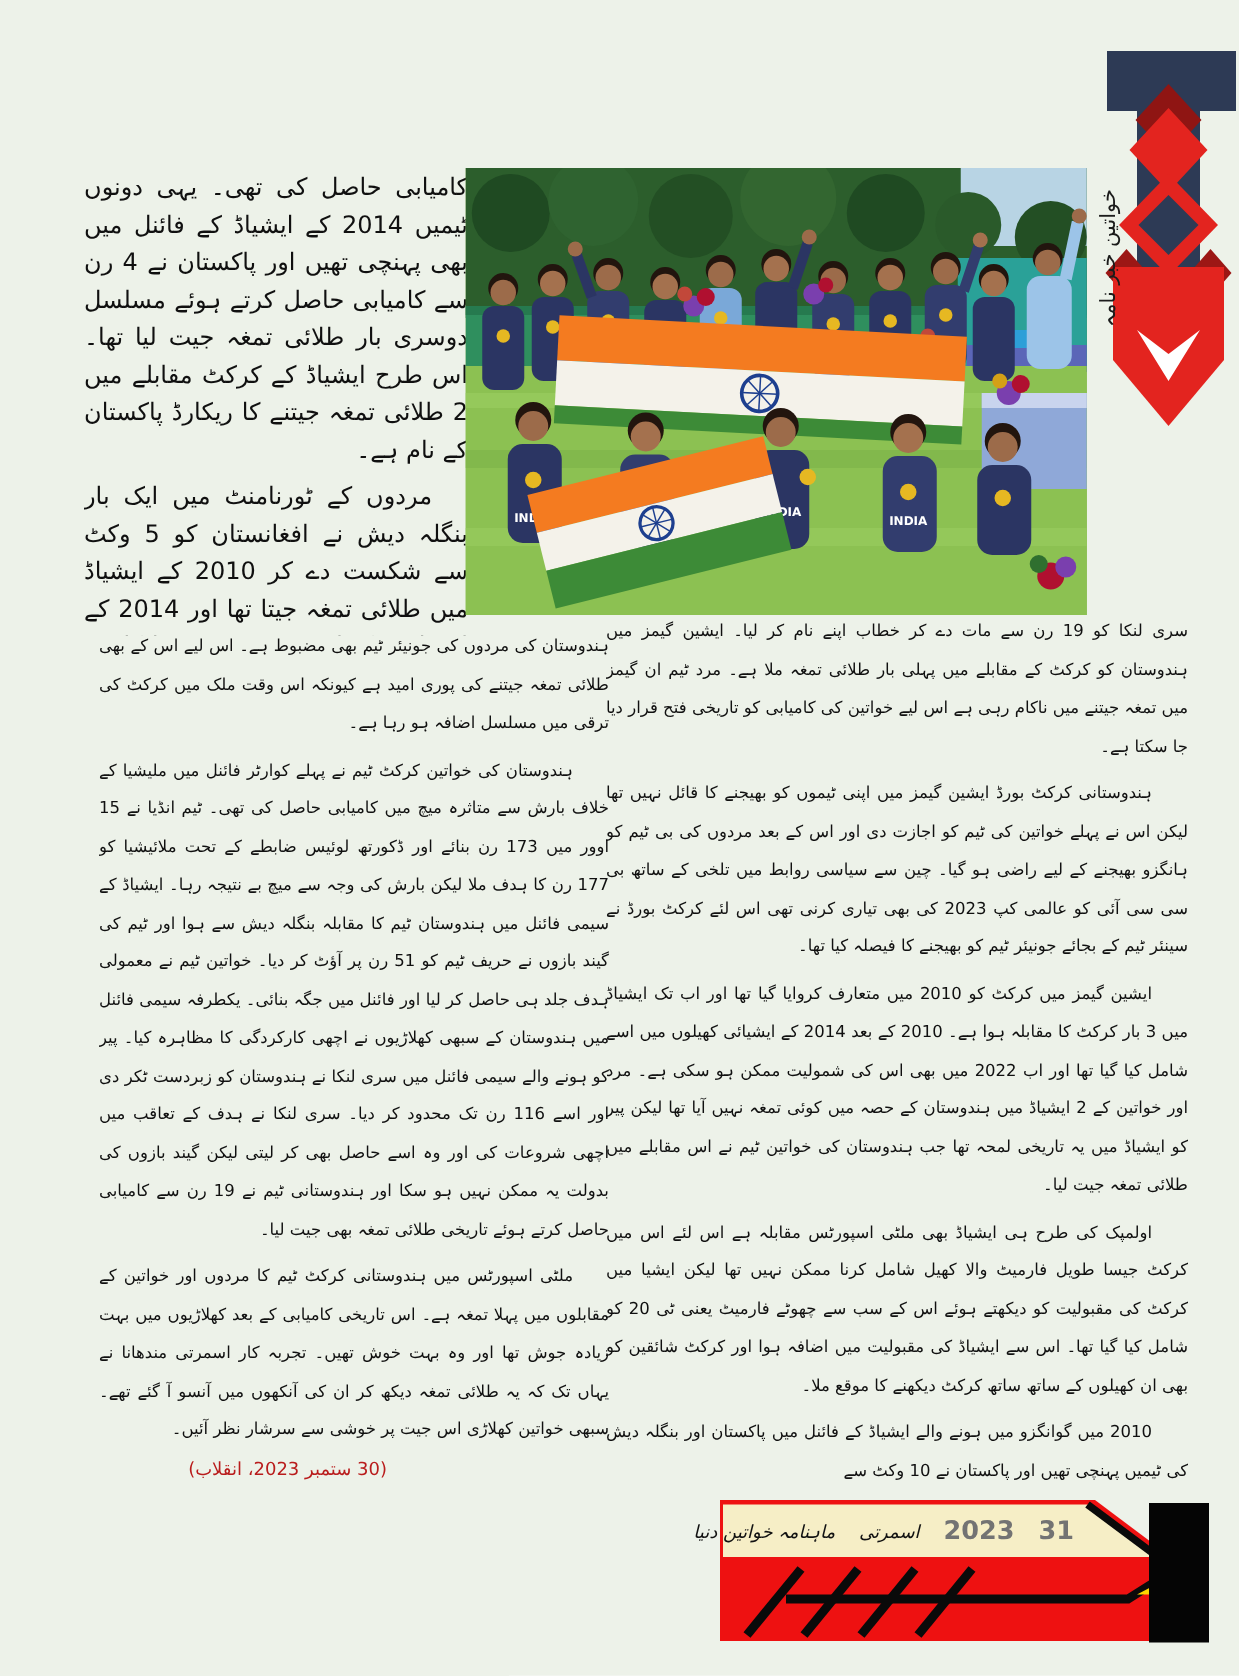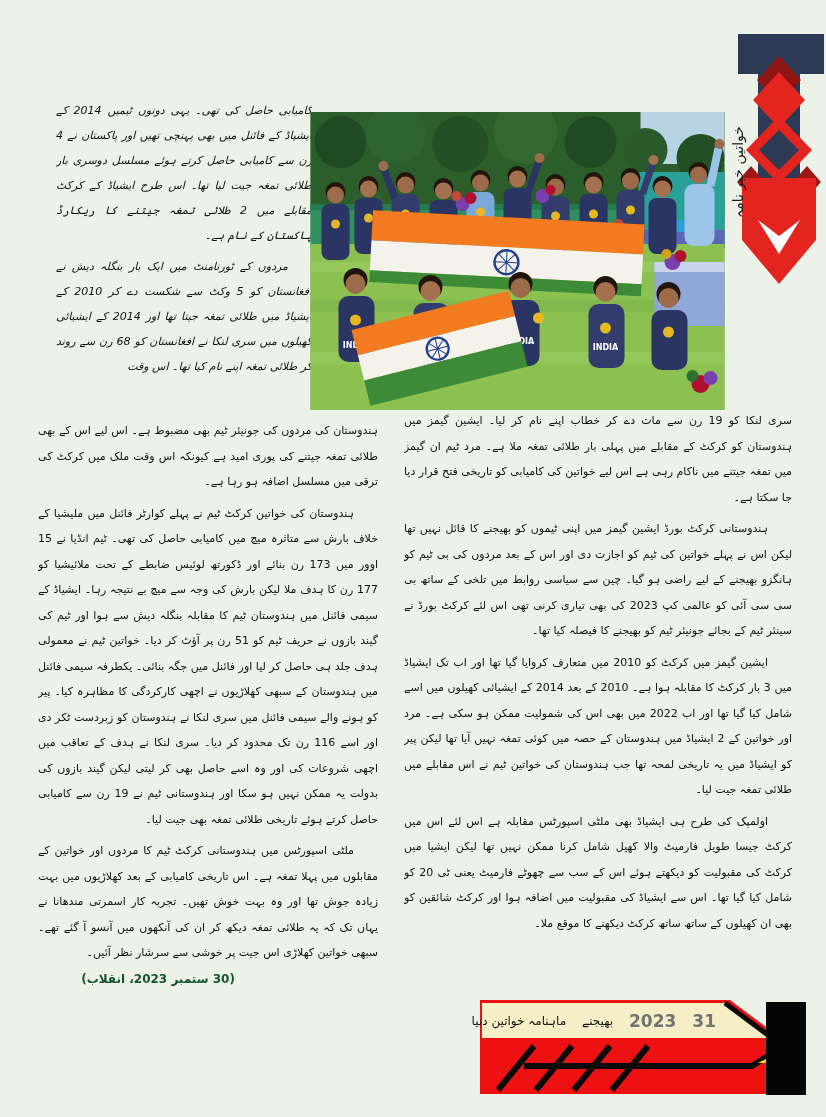--- a/index.html
+++ b/index.html
@@ -1,40 +1,40 @@
 <!DOCTYPE html>
 <html lang="ur"><head>
 <meta charset="utf-8">
 <style>
   html,body{margin:0;padding:0;}
   .page{position:relative;width:826px;height:1117px;background:#edf2e9;overflow:hidden;
         font-family:"DejaVu Sans",sans-serif;}
   .urdu{direction:rtl;text-align:justify;color:#101010;font-family:"DejaVu Sans",sans-serif;}
   .urdu p{margin:0 0 6px 0;}
   .urdu p.indent{text-indent:24px;}
-  .col-intro{position:absolute;left:56px;top:98px;width:256px;height:312px;
-             font-size:11px;line-height:25px;overflow:hidden;font-style:italic;}
-  .col-left{position:absolute;left:38px;top:418px;width:340px;height:548px;
+  .col-intro{position:absolute;left:56px;top:112px;width:256px;height:312px;
+             font-size:16px;line-height:25px;overflow:hidden;}
+  .col-left{position:absolute;left:66px;top:418px;width:340px;height:548px;
             font-size:11px;line-height:25.5px;overflow:hidden;}
   .col-right{position:absolute;left:404px;top:408px;width:388px;height:588px;
              font-size:11px;line-height:25.5px;overflow:hidden;}
   .credit{position:absolute;left:58px;top:972px;width:200px;direction:rtl;
-          font-size:12px;font-weight:bold;text-align:center;color:#14532d;}
+          font-size:12px;font-weight:normal;text-align:right;color:#b91c1c;}
   .photo{position:absolute;left:310px;top:112px;width:415px;height:298px;margin:0;}
   .photo svg{display:block;}
   .ornament{position:absolute;left:720px;top:28px;width:104px;height:266px;}
   .vtitle{position:absolute;left:675px;top:161px;width:132px;height:22px;
           transform:rotate(-90deg);transform-origin:center;direction:rtl;
           text-align:center;font-size:14px;color:#1b1b1b;white-space:nowrap;}
   .footer-art{position:absolute;left:476px;top:1000px;width:332px;height:96px;}
   .footer-strip{position:absolute;left:482px;top:1004px;width:244px;height:33px;
                 display:flex;direction:rtl;align-items:center;gap:16px;
                 padding:0 10px;box-sizing:border-box;}
   .footer-strip .num{font-size:17px;font-weight:bold;color:#737373;}
-  .footer-strip .ur{font-size:12px;color:#111;direction:rtl;white-space:nowrap;}
+  .footer-strip .ur{font-size:12px;color:#111;direction:rtl;white-space:nowrap;font-style:italic;}
   .blackbar{position:absolute;left:766px;top:1002px;width:40px;height:93px;background:#050505;}
 </style>
 </head>
 <body>
 
 <div class="page">
 
   <div class="ornament">
     <svg width="104" height="266" viewBox="0 0 104 266" xmlns="http://www.w3.org/2000/svg">
       <path d="M18 6 H104 V46 H80 V184 L59 206 L38 184 V46 H18 Z" fill="#2d3a55"></path>
@@ -242,38 +242,39 @@
     <p class="indent">ہندوستان کی خواتین کرکٹ ٹیم نے پہلے کوارٹر فائنل میں ملیشیا کے خلاف بارش سے متاثرہ میچ میں کامیابی حاصل کی تھی۔ ٹیم انڈیا نے 15 اوور میں 173 رن بنائے اور ڈکورتھ لوئیس ضابطے کے تحت ملائیشیا کو 177 رن کا ہدف ملا لیکن بارش کی وجہ سے میچ بے نتیجہ رہا۔ ایشیاڈ کے سیمی فائنل میں ہندوستان ٹیم کا مقابلہ بنگلہ دیش سے ہوا اور ٹیم کی گیند بازوں نے حریف ٹیم کو 51 رن پر آؤٹ کر دیا۔ خواتین ٹیم نے معمولی ہدف جلد ہی حاصل کر لیا اور فائنل میں جگہ بنائی۔ یکطرفہ سیمی فائنل میں ہندوستان کے سبھی کھلاڑیوں نے اچھی کارکردگی کا مظاہرہ کیا۔ پیر کو ہونے والے سیمی فائنل میں سری لنکا نے ہندوستان کو زبردست ٹکر دی اور اسے 116 رن تک محدود کر دیا۔ سری لنکا نے ہدف کے تعاقب میں اچھی شروعات کی اور وہ اسے حاصل بھی کر لیتی لیکن گیند بازوں کی بدولت یہ ممکن نہیں ہو سکا اور ہندوستانی ٹیم نے 19 رن سے کامیابی حاصل کرتے ہوئے تاریخی طلائی تمغہ بھی جیت لیا۔</p>
     <p class="indent">ملٹی اسپورٹس میں ہندوستانی کرکٹ ٹیم کا مردوں اور خواتین کے مقابلوں میں پہلا تمغہ ہے۔ اس تاریخی کامیابی کے بعد کھلاڑیوں میں بہت زیادہ جوش تھا اور وہ بہت خوش تھیں۔ تجربہ کار اسمرتی مندھانا نے یہاں تک کہ یہ طلائی تمغہ دیکھ کر ان کی آنکھوں میں آنسو آ گئے تھے۔ سبھی خواتین کھلاڑی اس جیت پر خوشی سے سرشار نظر آئیں۔</p>
   </div>
   <div class="credit">(30 ستمبر 2023، انقلاب)</div>
 
   <div class="col-right urdu">
     <p>سری لنکا کو 19 رن سے مات دے کر خطاب اپنے نام کر لیا۔ ایشین گیمز میں ہندوستان کو کرکٹ کے مقابلے میں پہلی بار طلائی تمغہ ملا ہے۔ مرد ٹیم ان گیمز میں تمغہ جیتنے میں ناکام رہی ہے اس لیے خواتین کی کامیابی کو تاریخی فتح قرار دیا جا سکتا ہے۔</p>
     <p class="indent">ہندوستانی کرکٹ بورڈ ایشین گیمز میں اپنی ٹیموں کو بھیجنے کا قائل نہیں تھا لیکن اس نے پہلے خواتین کی ٹیم کو اجازت دی اور اس کے بعد مردوں کی بی ٹیم کو ہانگزو بھیجنے کے لیے راضی ہو گیا۔ چین سے سیاسی روابط میں تلخی کے ساتھ بی سی سی آئی کو عالمی کپ 2023 کی بھی تیاری کرنی تھی اس لئے کرکٹ بورڈ نے سینئر ٹیم کے بجائے جونیئر ٹیم کو بھیجنے کا فیصلہ کیا تھا۔</p>
     <p class="indent">ایشین گیمز میں کرکٹ کو 2010 میں متعارف کروایا گیا تھا اور اب تک ایشیاڈ میں 3 بار کرکٹ کا مقابلہ ہوا ہے۔ 2010 کے بعد 2014 کے ایشیائی کھیلوں میں اسے شامل کیا گیا تھا اور اب 2022 میں بھی اس کی شمولیت ممکن ہو سکی ہے۔ مرد اور خواتین کے 2 ایشیاڈ میں ہندوستان کے حصہ میں کوئی تمغہ نہیں آیا تھا لیکن پیر کو ایشیاڈ میں یہ تاریخی لمحہ تھا جب ہندوستان کی خواتین ٹیم نے اس مقابلے میں طلائی تمغہ جیت لیا۔</p>
     <p class="indent">اولمپک کی طرح ہی ایشیاڈ بھی ملٹی اسپورٹس مقابلہ ہے اس لئے اس میں کرکٹ جیسا طویل فارمیٹ والا کھیل شامل کرنا ممکن نہیں تھا لیکن ایشیا میں کرکٹ کی مقبولیت کو دیکھتے ہوئے اس کے سب سے چھوٹے فارمیٹ یعنی ٹی 20 کو شامل کیا گیا تھا۔ اس سے ایشیاڈ کی مقبولیت میں اضافہ ہوا اور کرکٹ شائقین کو بھی ان کھیلوں کے ساتھ ساتھ کرکٹ دیکھنے کا موقع ملا۔</p>
+    <p class="indent">2010 میں گوانگزو میں ہونے والے ایشیاڈ کے فائنل میں پاکستان اور بنگلہ دیش کی ٹیمیں پہنچی تھیں اور پاکستان نے 10 وکٹ سے</p>
   </div>
 
   <div class="footer-art">
     <svg width="332" height="96" viewBox="0 0 332 96" xmlns="http://www.w3.org/2000/svg">
       <polygon points="4,0 254,0 326,54 326,94 4,94" fill="#ee1111"></polygon>
       <polygon points="6,3 249,3 296,38 6,38" fill="#f6eec6"></polygon>
       <line x1="249" y1="3" x2="304" y2="44" stroke="#0a0a0a" stroke-width="5"></line>
       <g stroke="#0a0a0a" stroke-width="6">
         <line x1="22" y1="90" x2="58" y2="46"></line>
         <line x1="60" y1="90" x2="96" y2="46"></line>
         <line x1="98" y1="90" x2="134" y2="46"></line>
         <line x1="136" y1="90" x2="172" y2="46"></line>
       </g>
       <polyline points="48,66 276,66 314,42" fill="none" stroke="#0a0a0a" stroke-width="6"></polyline>
       <polygon points="282,63 314,63 314,46" fill="#ffd400"></polygon>
     </svg>
   </div>
   <div class="footer-strip">
     <span class="num">31</span>
     <span class="num">2023</span>
-    <span class="ur">بھیجنے</span>
+    <span class="ur">اسمرتی</span>
     <span class="ur">ماہنامہ خواتین دنیا</span>
   </div>
   <div class="blackbar"></div>
 
 </div>
 
 </body></html>

